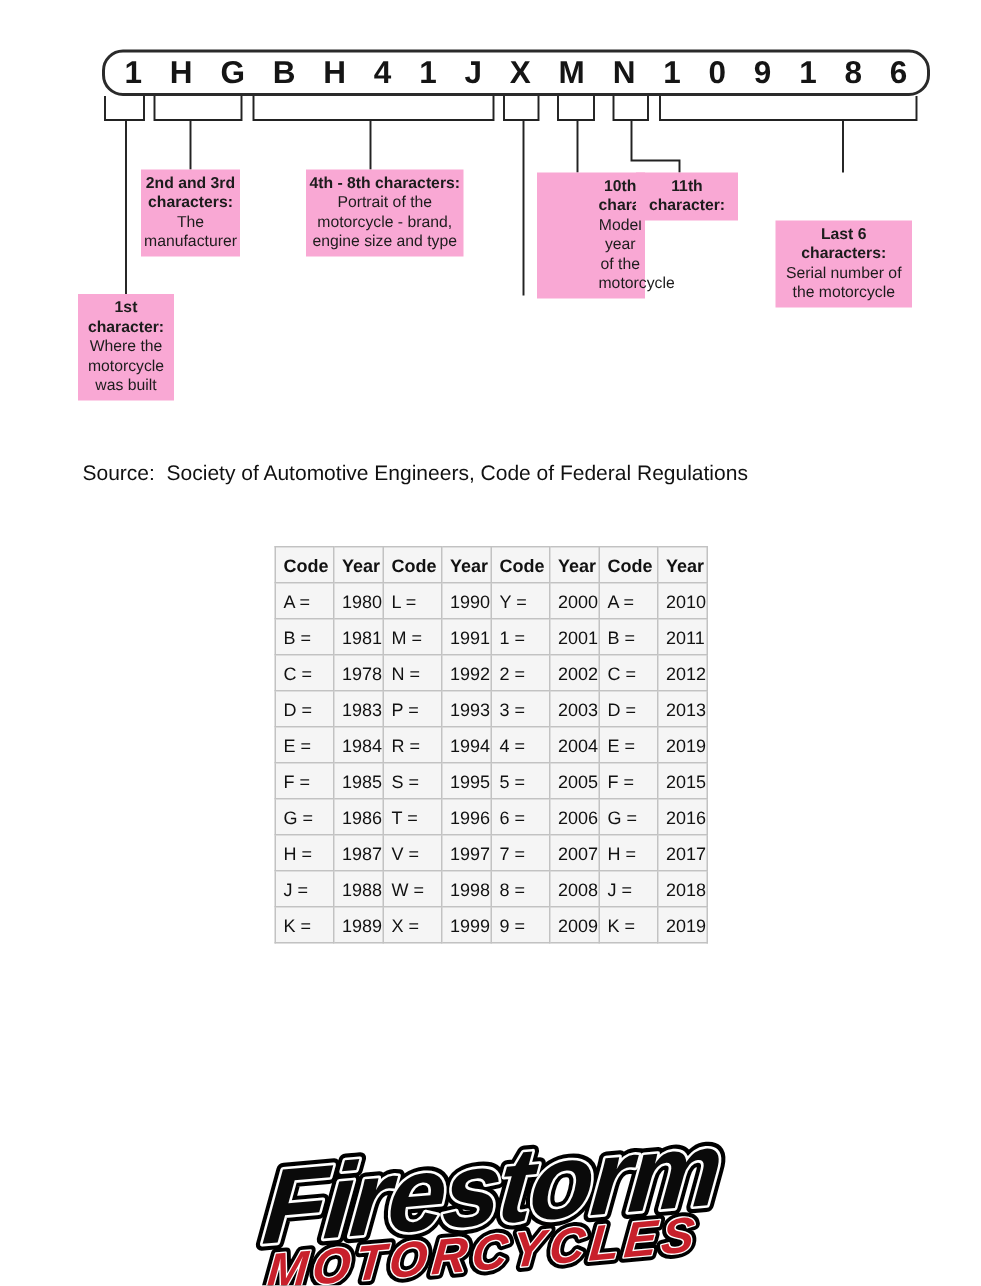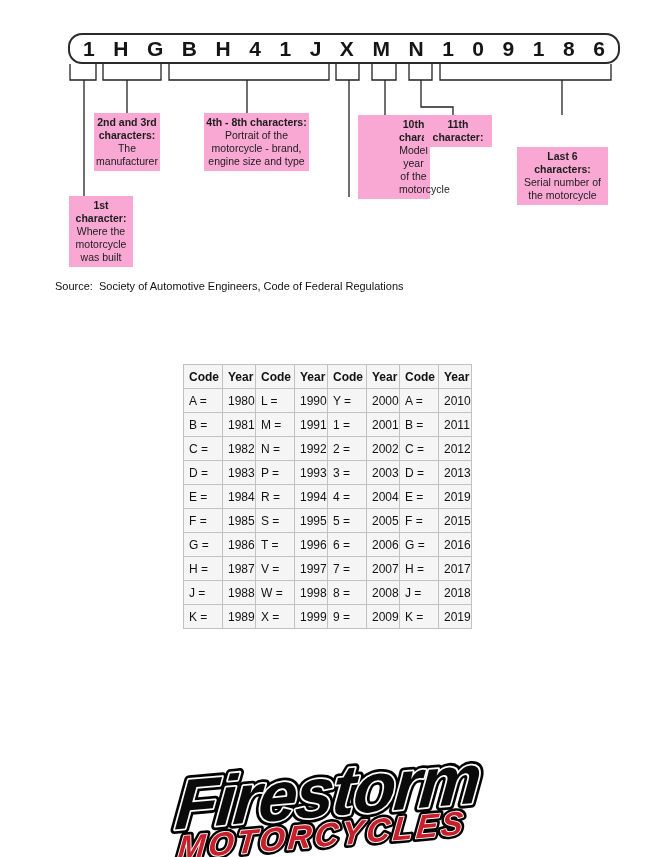--- a/index.html
+++ b/index.html
@@ -19,30 +19,30 @@
   
   .connectors { position:absolute; left:0; top:0; }
 
   
   .note-box {
     position:absolute; background:#f9a8d4; text-align:center;
     font-size:10.5px; line-height:13px; color:#1c1c1c;
     padding:3px 2px; box-sizing:border-box;
   }
   .note-box .bt { font-weight:bold; }
-  #box-first    { left:69px;  top:196px; width:64px; }
+  #box-first    { left:52px;  top:196px; width:64px; }
   #box-second   { left:94px;  top:113px; width:66px; }
   #box-fourth   { left:204px; top:113px; width:105px; }
   #box-ninth    { left:306px; top:197px; width:88px; }
   #box-tenth    { left:358px; top:115px; width:72px;padding-left:41px; }
   #box-eleventh { left:424px; top:115px; width:68px; }
   #box-last     { left:517px; top:115px; width:91px;margin-top:32px; }
 
   .source-note {
-    position:absolute; left:55px; top:280px; font-size:11px; color:#111;
+    position:absolute; left:55px; top:307px; font-size:14px; color:#111;
     white-space:pre;
   }
 
   
   .year-table {
     position:absolute; left:183px; top:364px; border-collapse:collapse;
     font-size:12px; color:#111;padding-left:44px;
   }
   .year-table th, .year-table td {
     border:1px solid #c2c2c2; background:#f5f5f5; height:23px;
@@ -151,21 +151,21 @@
           <td class="y">1981</td>
           <td class="c">M =</td>
           <td class="y">1991</td>
           <td class="c">1 =</td>
           <td class="y">2001</td>
           <td class="c">B =</td>
           <td class="y">2011</td>
         </tr>
         <tr>
           <td class="c">C =</td>
-          <td class="y">1982</td>
+          <td class="y">1978</td>
           <td class="c">N =</td>
           <td class="y">1992</td>
           <td class="c">2 =</td>
           <td class="y">2002</td>
           <td class="c">C =</td>
           <td class="y">2012</td>
         </tr>
         <tr>
           <td class="c">D =</td>
           <td class="y">1983</td>

